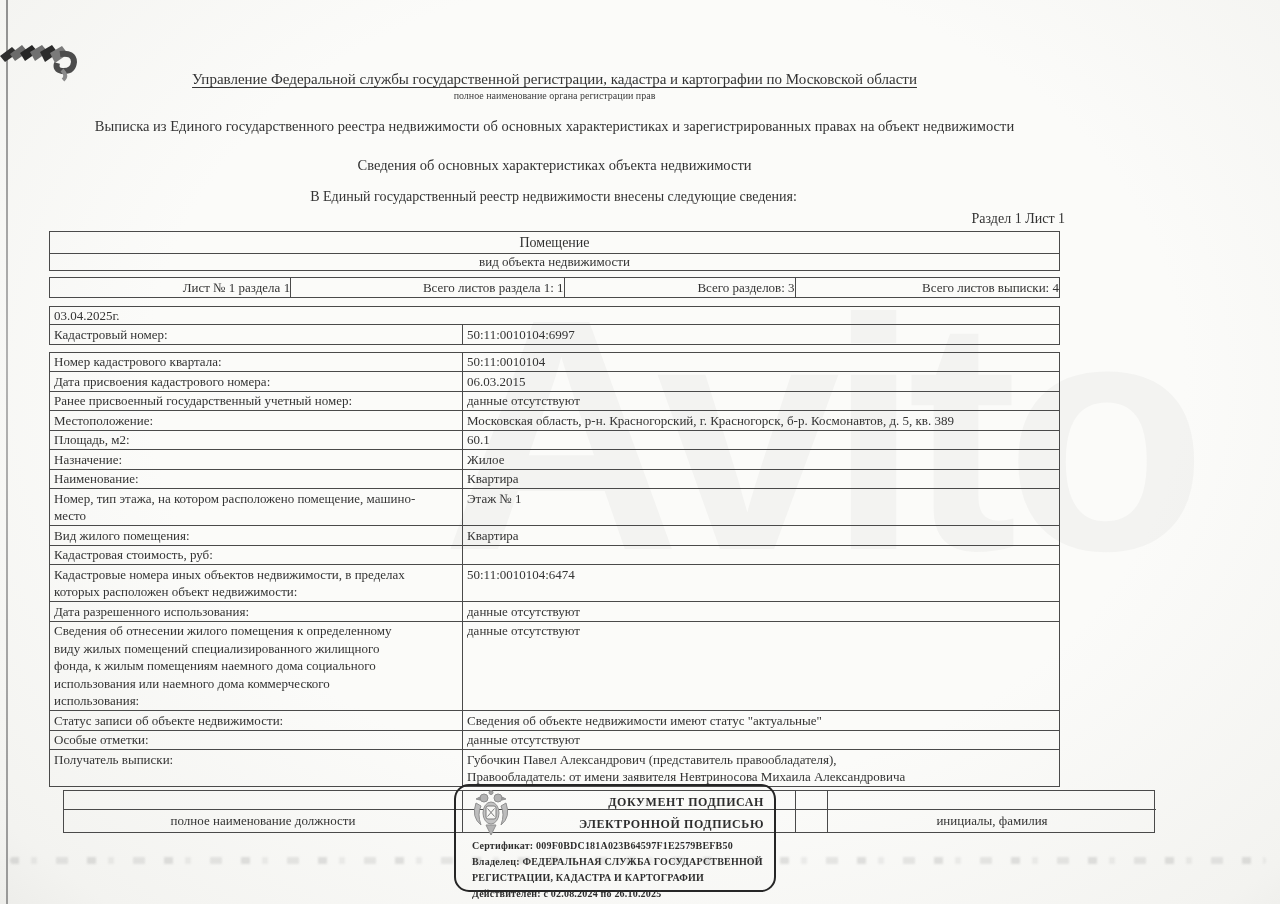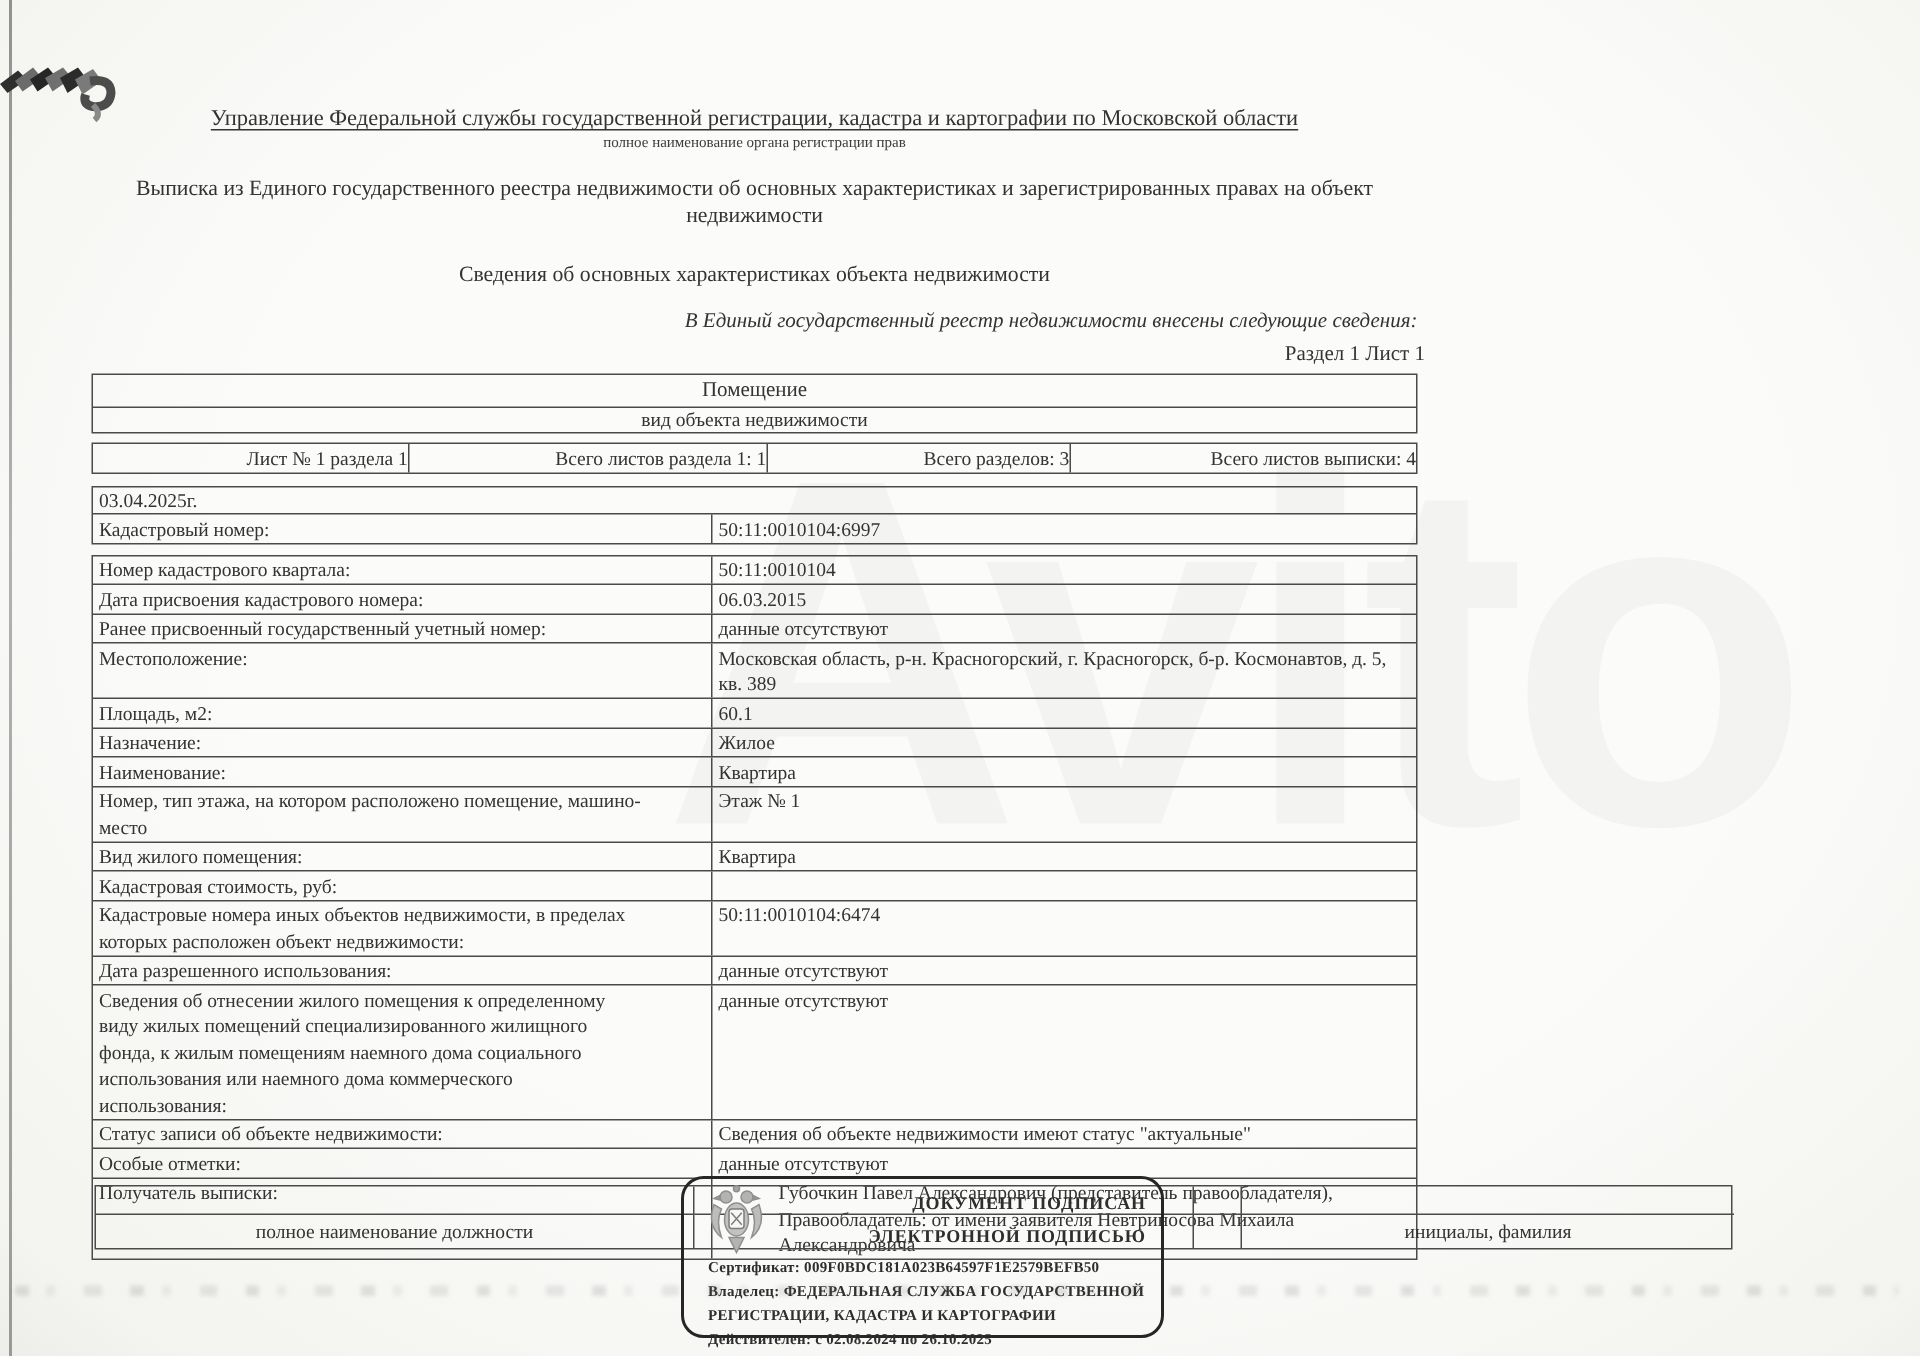--- a/index.html
+++ b/index.html
@@ -16,44 +16,44 @@
     position:absolute;left:255px;top:175px;width:940px;height:520px;
     font-family:"Liberation Sans", sans-serif;font-weight:700;font-size:330px;
     letter-spacing:-12px;color:rgba(110,110,115,0.055);line-height:520px;text-align:right;
     user-select:none;pointer-events:none;
   }
   .smudge{position:absolute;left:10px;right:14px;top:857px;height:7px;border-radius:3px;
     background:repeating-linear-gradient(90deg, rgba(95,95,95,.30) 0 9px, rgba(95,95,95,0) 9px 21px,
       rgba(95,95,95,.16) 21px 27px, rgba(95,95,95,0) 27px 46px, rgba(95,95,95,.24) 46px 58px, rgba(95,95,95,0) 58px 77px);
     filter:blur(1.3px);opacity:.55;}
   
-  .content{position:absolute;left:61px;top:70px;width:884px;}
+  .content{position:absolute;left:49px;top:70px;width:1011px;}
   .authority{font-size:15px;line-height:18px;text-align:center;text-decoration:underline;text-underline-offset:3px;}
   .authority-caption{font-size:10px;line-height:12px;margin-top:2px;text-align:center;color:#3c3c3c;}
   .doc-title{font-size:14.5px;line-height:18px;margin-top:15px;text-align:center;}
   .section-title{font-size:14.5px;line-height:18px;margin-top:21px;text-align:center;}
-  .intro{font-size:14px;line-height:17px;margin-top:14px;margin-left:-2px;text-align:right;font-style:italic;}
+  .intro{font-size:14px;line-height:17px;margin-top:14px;margin-left:-2px;text-align:center;}
   .razdel{font-size:14px;line-height:16px;margin-top:6px;text-align:right;margin-right:-5px;}
   
   .tbl{border:1.4px solid #4a4a4a;background:transparent;}
   .row-center{text-align:center;}
   .row-type{font-size:14px;line-height:21px;height:21px;border-bottom:1px solid #4a4a4a;}
   .row-caption{font-size:13px;line-height:16px;height:16px;}
   .tbl-object{margin-top:4px;}
   .sheet-info{margin-top:6px;display:grid;grid-template-columns:23.9% 27.1% 22.9% 26.1%;}
   .sheet-cell{font-size:13px;line-height:19px;height:19px;text-align:right;border-right:1px solid #4a4a4a;}
   .sheet-cell:last-child{border-right:none;padding-left:39px;}
   .date-block{margin-top:8px;}
   .date-row{font-size:13px;line-height:17px;padding:0 4px;border-bottom:1px solid #4a4a4a;}
   .grid-row{display:grid;grid-template-columns:413px 1fr;}
   .t-cell{font-size:13px;line-height:17.5px;padding:0.5px 4px;white-space:pre-line;}
   .t-label{border-right:1px solid #4a4a4a;}
   .main-tbl{margin-top:7px;}
   .t-row{display:grid;grid-template-columns:413px 1fr;border-bottom:1px solid #4a4a4a;}
-  .t-row:last-child{border-bottom:none;gap:40px;}
+  .t-row:last-child{border-bottom:none;}
   
   .sig{position:absolute;left:63px;top:790px;width:1092px;}
   .sig-grid{display:grid;grid-template-columns:399px 333px 32px 328px;grid-template-rows:19px 22px;
     border:1.2px solid #4a4a4a;}
   .sig-cell{border-right:1px solid #4a4a4a;border-bottom:1px solid #4a4a4a;
     font-size:13px;display:flex;align-items:center;justify-content:center;}
   .sig-cell.last-col{border-right:none;}
   .sig-cell.last-row{border-bottom:none;}
   .stamp{
     position:absolute;left:391px;top:-6px;width:318px;height:104px;

